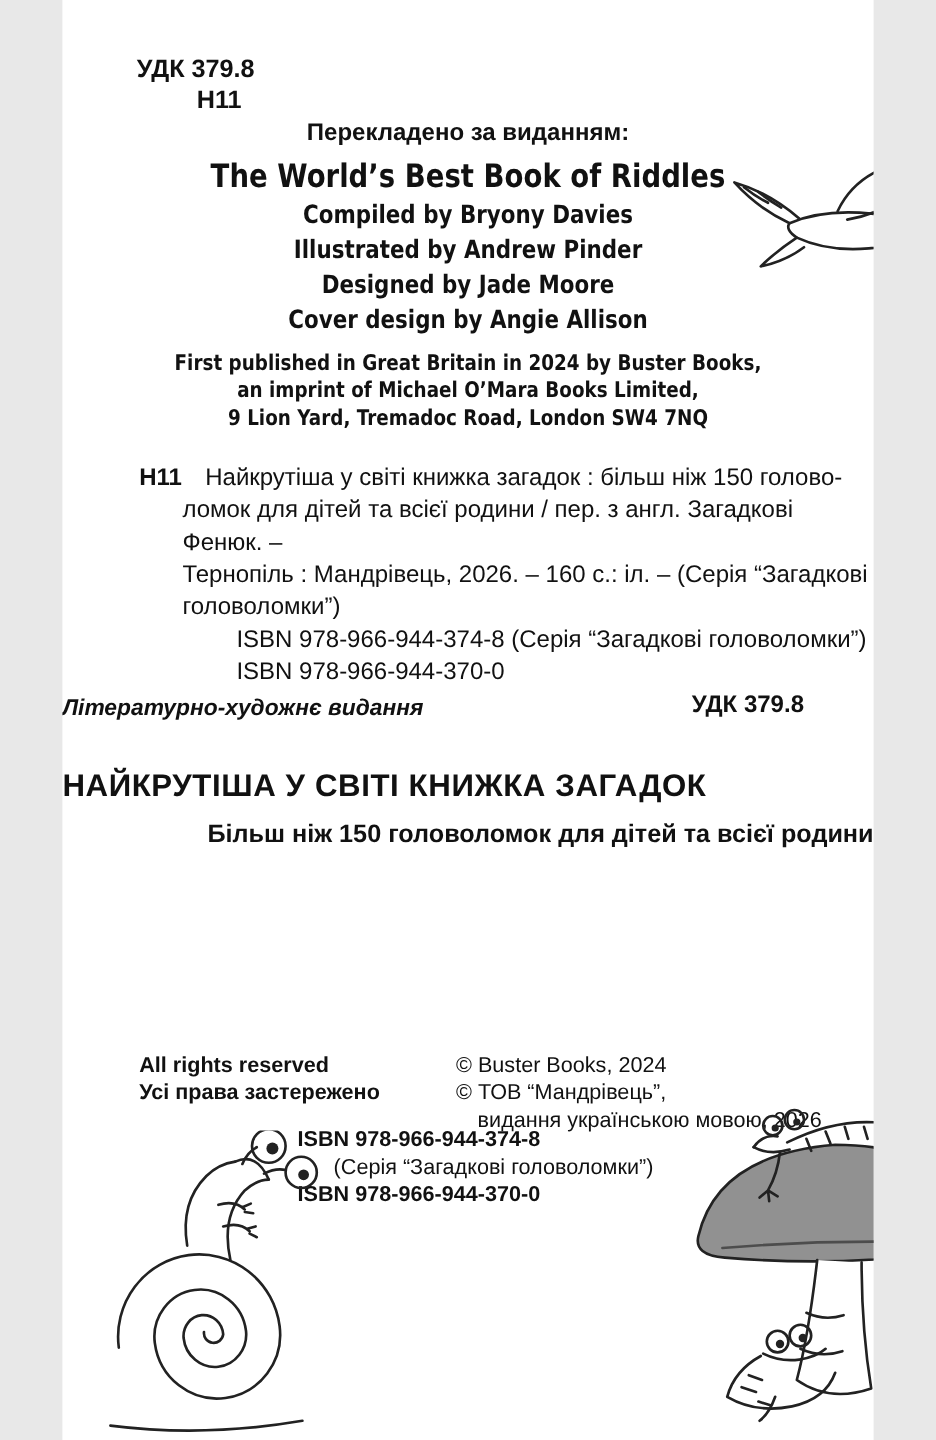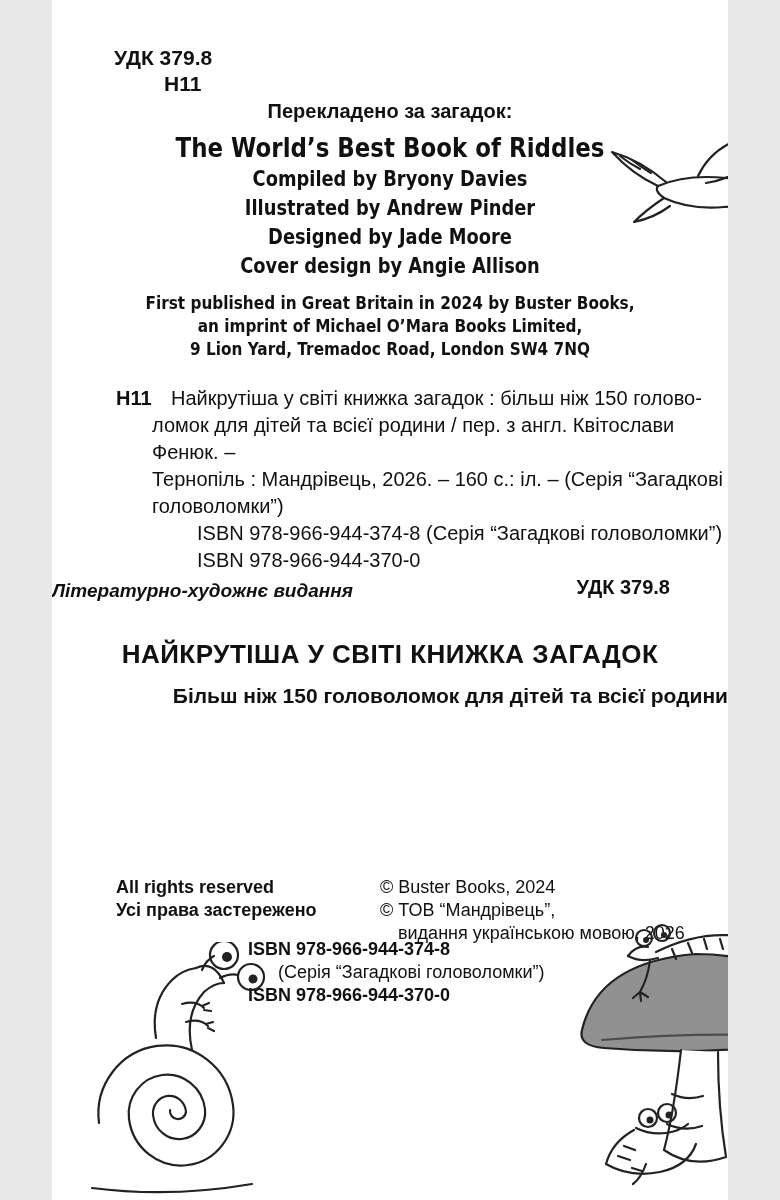--- a/index.html
+++ b/index.html
@@ -27,21 +27,21 @@
   
   .bib{position:absolute;left:0;top:385px;width:100%;font-size:20px;line-height:27px;}
   .bib-code{position:absolute;left:64px;top:0;font-weight:bold;}
   .bib .l0{margin-left:119px;}
   .bib .lc{margin-left:100px;}
   .bib .isbn{margin-left:145px;}
   .bib .udk-right{text-align:right;margin-right:58px;font-weight:bold;}
 
   .edition{position:absolute;left:0;right:0;top:580px;text-align:left;
     font-size:19px;font-weight:bold;font-style:italic;}
-  .title-uk{position:absolute;left:0;right:0;top:639px;text-align:center;
+  .title-uk{position:absolute;left:0;right:0;top:639px;
     font-size:26px;font-weight:bold;letter-spacing:0.5px;}
   .subtitle-uk{position:absolute;left:0;right:0;top:684px;text-align:right;
     font-size:21px;font-weight:bold;}
 
   
   .rights-left{position:absolute;left:64px;top:876px;font-size:18px;line-height:23px;font-weight:bold;}
   .rights-right{position:absolute;left:328px;top:876px;font-size:18px;line-height:23px;}
   .rights-right .indent{margin-left:18px;}
   .isbn-block{position:absolute;left:196px;top:938px;font-size:18px;line-height:23px;}
   .isbn-block .b{font-weight:bold;}
@@ -53,21 +53,21 @@
 </style>
 </head>
 <body>
 
 <div class="page">
 
   <div class="udk-top">УДК 379.8</div>
   <div class="h11-top">Н11</div>
 
   <div class="head-block">
-    <div class="translated">Перекладено за загадок:</div>
+    <div class="translated">Перекладено за виданням:</div>
     <div class="marker title-en">The World’s Best Book of Riddles</div>
     <div>
       <div class="marker credit">Compiled by Bryony Davies</div>
       <div class="marker credit">Illustrated by Andrew Pinder</div>
       <div class="marker credit">Designed by Jade Moore</div>
       <div class="marker credit">Cover design by Angie Allison</div>
     </div>
     <div class="pub-block">
       <div class="marker publine">First published in Great Britain in 2024 by Buster Books,</div>
       <div class="marker publine">an imprint of Michael O’Mara Books Limited,</div>
@@ -84,21 +84,21 @@
       <path d="M54,58 Q82,46 122,50 Q152,52 168,62 Q152,76 120,79 Q86,82 60,70 Q50,63 54,58 Z"></path>
       <path d="M60,70 Q42,82 30,94 Q50,90 66,78"></path>
       <path d="M168,62 Q178,57 198,63 Q180,70 170,71"></path>
       <circle cx="173" cy="57" r="2" fill="#222" stroke="none"></circle>
     </g>
   </svg>
 
   <div class="bib">
     <div class="bib-code">Н11</div>
     <div class="l0">Найкрутіша у світі книжка загадок : більш ніж 150 голово-</div>
-    <div class="lc">ломок для дітей та всієї родини / пер. з англ. Квітослави Фенюк. –</div>
+    <div class="lc">ломок для дітей та всієї родини / пер. з англ. Загадкові Фенюк. –</div>
     <div class="lc">Тернопіль : Мандрівець, 2026. – 160 с.: іл. – (Серія “Загадкові</div>
     <div class="lc">головоломки”)</div>
     <div class="isbn">ISBN 978-966-944-374-8 (Серія “Загадкові головоломки”)</div>
     <div class="isbn">ISBN 978-966-944-370-0</div>
     <div class="udk-right">УДК 379.8</div>
   </div>
 
   <div class="edition">Літературно-художнє видання</div>
   <div class="title-uk">НАЙКРУТІША У СВІТІ КНИЖКА ЗАГАДОК</div>
   <div class="subtitle-uk">Більш ніж 150 головоломок для дітей та всієї родини</div>

